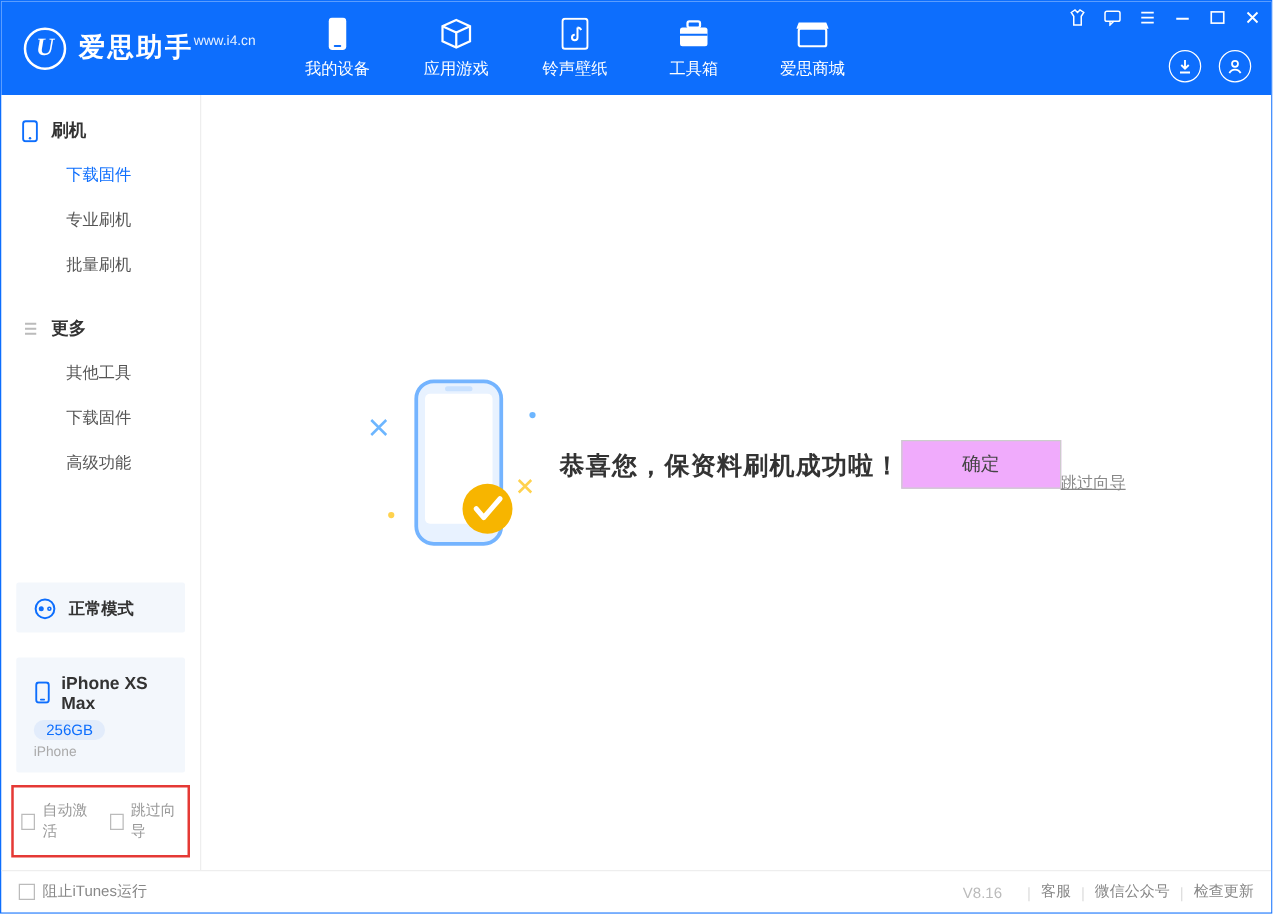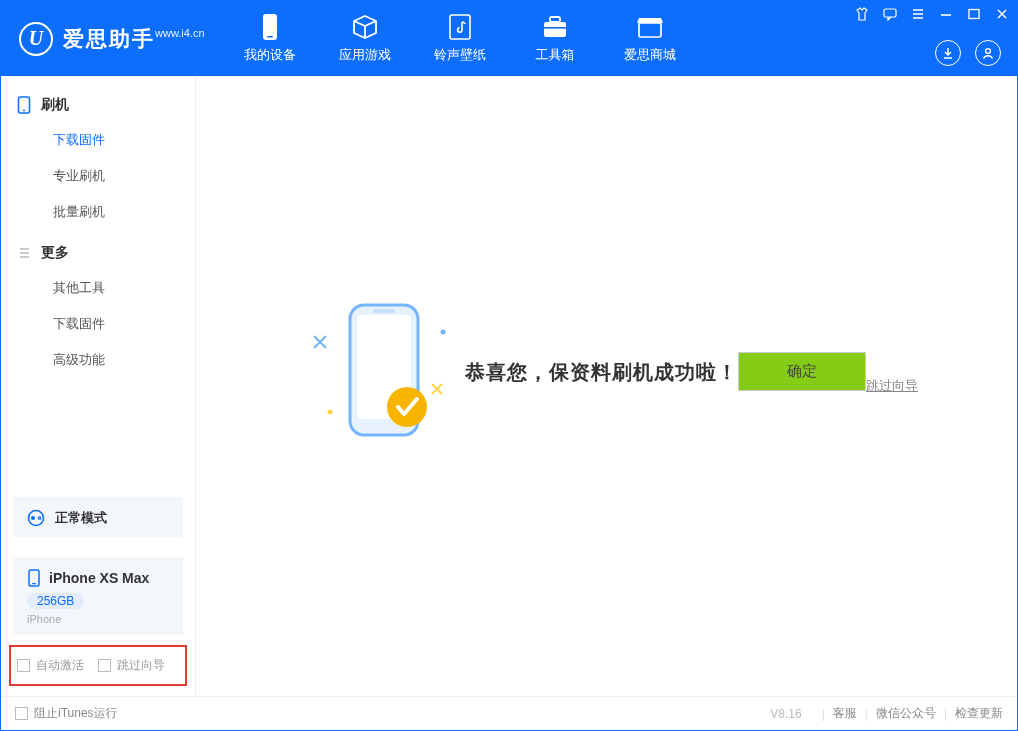--- a/index.html
+++ b/index.html
@@ -19,41 +19,41 @@
     .nav-tab .ticon { width: 26px; height: 26px; display: flex; align-items: center; justify-content: center; }
     .nav-tab.active { background: #0a58ca; }
 
     .winctrls { position: absolute; right: 6px; top: 4px; display: flex; gap: 10px; align-items: center; font-size: 13px; }
     .winctrls .wbtn { width: 18px; height: 18px; display: flex; align-items: center; justify-content: center; cursor: default; }
     .acct-icons { position: absolute; right: 16px; bottom: 10px; display: flex; gap: 14px; }
     .acct-icons .ci { width: 26px; height: 26px; border: 1.6px solid #fff; border-radius: 50%; display: flex; align-items: center; justify-content: center; }
 
     
     .body { flex: 1; display: flex; min-height: 0; }
-    .sidebar { width: 195px; border-right: 1px solid #eee; display: flex; flex-direction: column; padding-top: 12px; position: relative; }
+    .sidebar { width: 160px; border-right: 1px solid #eee; display: flex; flex-direction: column; padding-top: 12px; position: relative; }
     .side-group-header { display: flex; align-items: center; gap: 10px; padding: 8px 16px; color: #333; font-size: 14px; }
     .side-item { padding: 9px 16px 9px 52px; color: #555; font-size: 13px; cursor: default; }
     .side-item.active { color: #0d6efd; }
     .side-spacer { flex: 1; }
 
     .device-block { margin: 10px 12px 10px 12px; background: #f3f7fc; border-radius: 2px; padding: 12px 12px 10px 14px; }
     .device-mode { display: flex; align-items: center; gap: 10px; font-weight: bold; color: #333; margin-bottom: 0; }
     .device-info .dname { font-weight: bold; font-size: 14px; color: #333; margin-bottom: 6px; display:flex; align-items:center; gap:8px;}
     .capsule { display: inline-block; background: #e2ecfb; color: #0d6efd; font-size: 12px; border-radius: 10px; padding: 1px 10px; }
     .dtype { color: #aaa; font-size: 11px; margin-top: 4px; }
 
     .options-box { border: 2px solid #e53935; margin: 0 8px 10px 8px; padding: 10px 6px; display: flex; gap: 14px; align-items: center; }
     .chk { display: flex; align-items: center; gap: 6px; font-size: 12px; color: #999; }
     .chk .box { width: 13px; height: 13px; border: 1px solid #bbb; background: #fff; }
 
     
     .main { flex: 1; position: relative; display: flex; flex-direction: row; align-items: center; justify-content: center; }
     .main-illus { margin-bottom: 28px; }
     .main-title { font-size: 20px; font-weight: bold; color: #333; margin-bottom: 28px; letter-spacing: 1px; }
-    .ok-btn { border: 1px solid #ccc; padding: 9px 48px; font-size: 15px; color: #444; background: #84cc16; cursor: default; margin-bottom: 29px; }
+    .ok-btn { border: 1px solid #ccc; padding: 9px 48px; font-size: 15px; color: #444; background: #f0abfc; cursor: default; margin-bottom: 29px; }
     .log-link { color: #888; font-size: 13px; text-decoration: underline; cursor: default; }
 
     
     .footer { height: 34px; border-top: 1px solid #eee; display: flex; align-items: center; padding: 0 14px; font-size: 12px; color: #888; }
     .footer .chk { color: #888; }
     .footer .right { margin-left: auto; display: flex; align-items: center; gap: 8px; }
     .vsep { color: #ddd; }
     .flink { color: #888; cursor: default; }
     .ver { color: #bbb; margin-right: 12px; }
 
@@ -180,21 +180,21 @@
               <rect x="1.5" y="1" width="11" height="16" rx="2" fill="none" stroke="#0d6efd" stroke-width="1.5"></rect>
               <circle cx="7" cy="14.5" r="1" fill="#0d6efd"></circle>
             </svg>
           </span>
         <span style="font-weight:bold;">刷机</span>
       </div>
       <div class="side-item active">下载固件</div>
       <div class="side-item">专业刷机</div>
       <div class="side-item">批量刷机</div>
 
-      <div class="side-group-header" style="margin-top:6px;">
+      <div class="side-group-header" style="margin-top:16px;">
         <span>
             <svg width="14" height="14" viewBox="0 0 14 14">
               <path d="M3 3 H12 M3 7 H12 M3 11 H12" stroke="#bbb" stroke-width="1.6"></path>
             </svg>
           </span>
         <span style="font-weight:bold;">更多</span>
       </div>
       <div class="side-item">其他工具</div>
       <div class="side-item">下载固件</div>
       <div class="side-item">高级功能</div>

